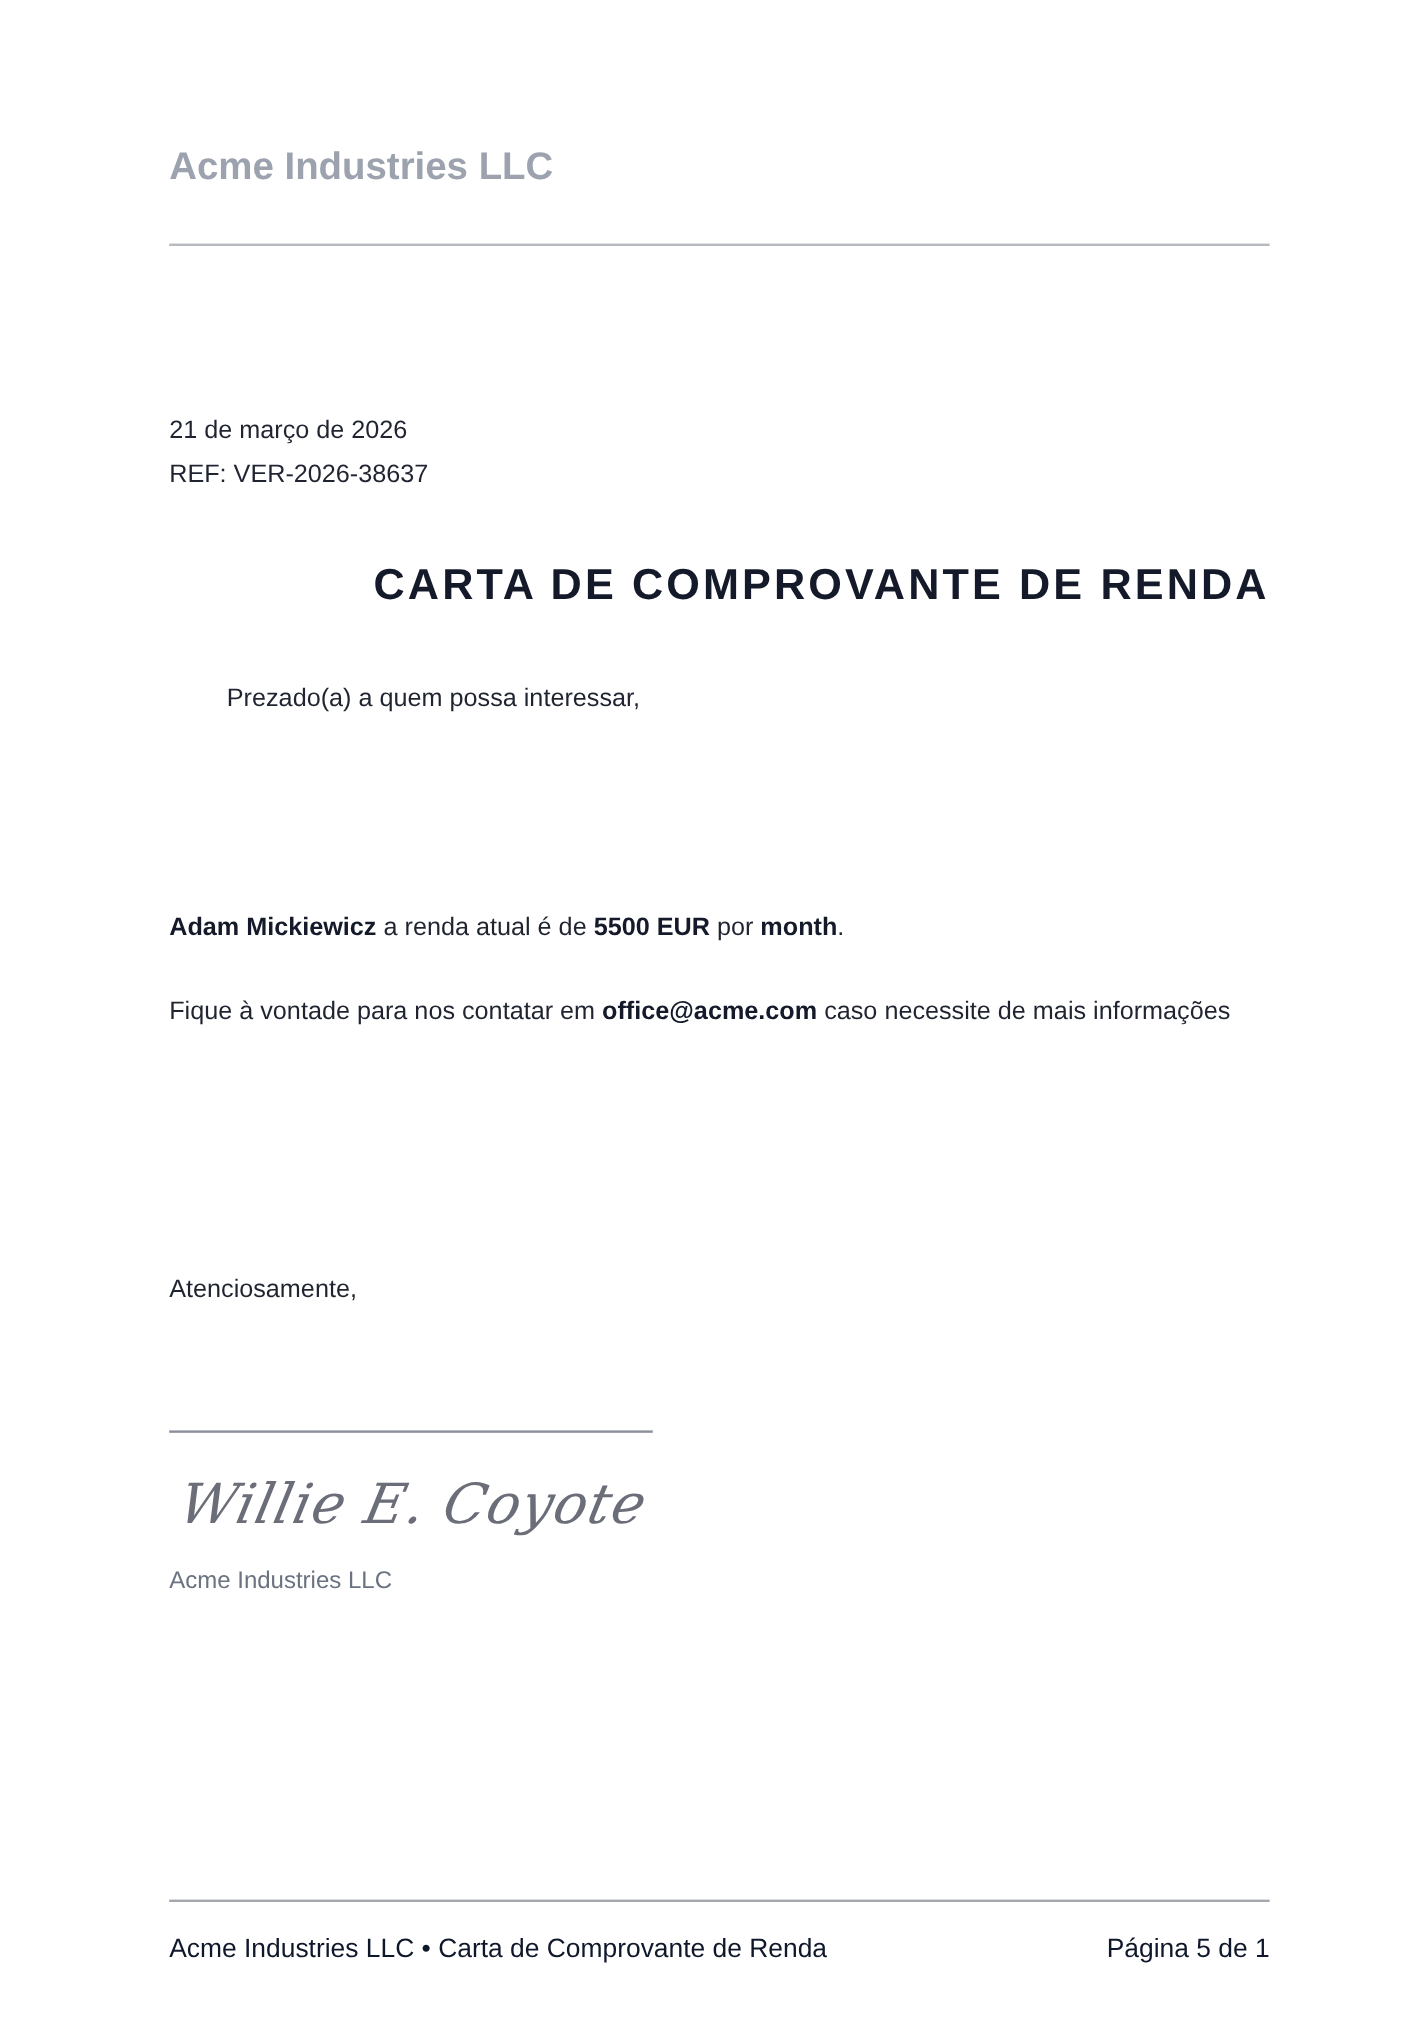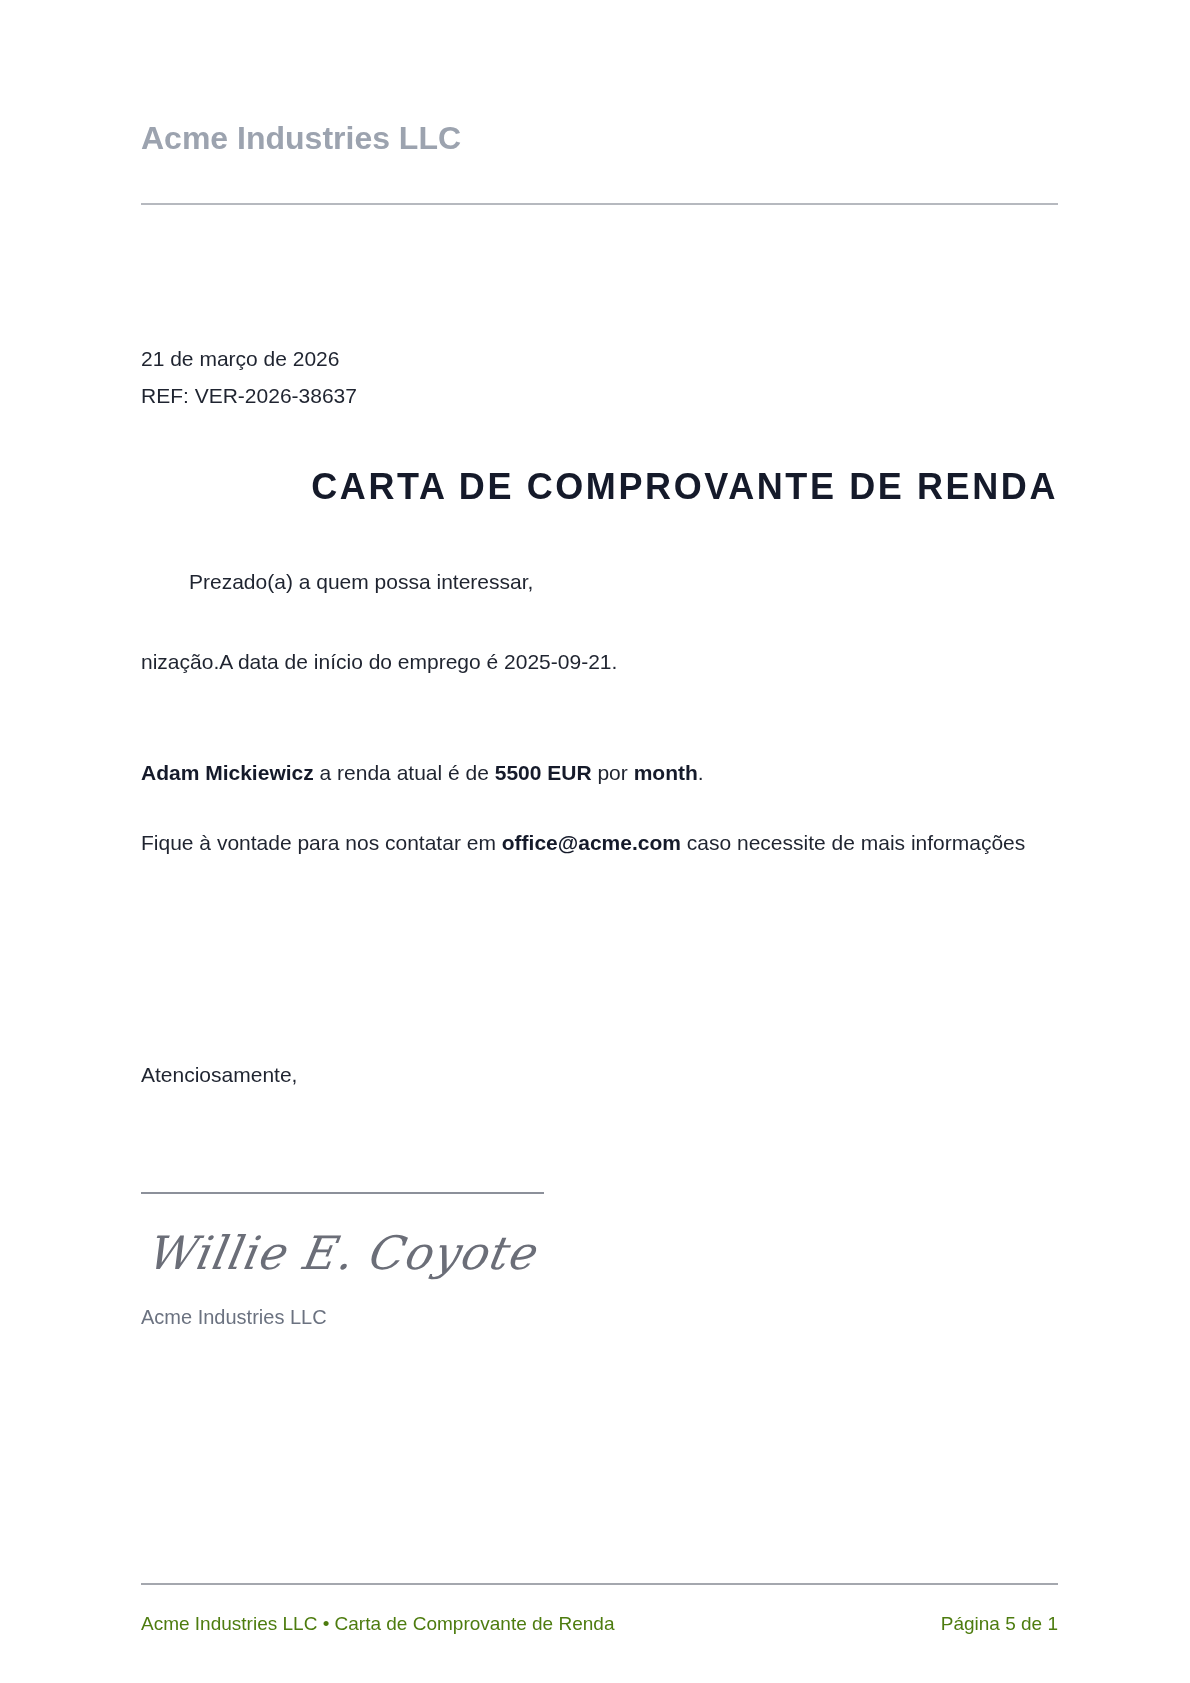--- a/index.html
+++ b/index.html
@@ -25,39 +25,38 @@
       left: 141px; width: 917px; font-size: 21px; line-height: 40px; color: #1f2430;
     }
     .para b { font-weight: bold; color: #151a2a; }
     .sig-line { left: 141px; top: 1192px; width: 403px; height: 2px; background: #8c909a; }
     .signature {
       left: 143px; top: 1218px; font-family: "DejaVu Serif", serif; font-style: italic;
       font-size: 46px; color: #6b6e78; line-height: 70px; white-space: nowrap;
       letter-spacing: 1px; transform: skewX(-12deg); transform-origin: left bottom;
     }
     .signer-company { left: 141px; top: 1304px; font-size: 20px; color: #6b7280; line-height: 26px; white-space: nowrap; }
-    .footer-text { top: 1613px; font-size: 19px; color: #4d7c0f; line-height: 22px; white-space: nowrap; }
+    .footer-text { top: 1613px; font-size: 22px; color: #0f172a; line-height: 22px; white-space: nowrap; }
     .footer-left { left: 141px; }
     .footer-right { right: 132px; }
   </style>
 </head>
 <body>
 
 <div class="abs header-title">Acme Industries LLC</div>
 <div class="abs rule top"></div>
 
 <div class="abs meta-line" style="top:346px;">21 de março de 2026</div>
 <div class="abs meta-line" style="top:383px;">REF: VER-2026-38637</div>
 
 <div class="abs doc-title">CARTA DE COMPROVANTE DE RENDA</div>
 
 <div class="abs para" style="top:562px;margin-left:48px;">Prezado(a) a quem possa interessar,</div>
 
 <div class="abs para" style="top:642px;">
-  <div>nização.A data de início do emprego é 2025-09-21.</div>
 </div>
 
 <div class="abs para" style="top:753px;"><b>Adam Mickiewicz</b><span> a renda atual é de </span><b>5500 EUR</b><span> por </span><b>month</b><span>.</span></div>
 
 <div class="abs para" style="top:823px;">
   <div><span>Fique à vontade para nos contatar em </span><b>office@acme.com</b><span> caso necessite de mais informações</span></div>
 </div>
 
 <div class="abs para" style="top:1055px;">Atenciosamente,</div>
 

